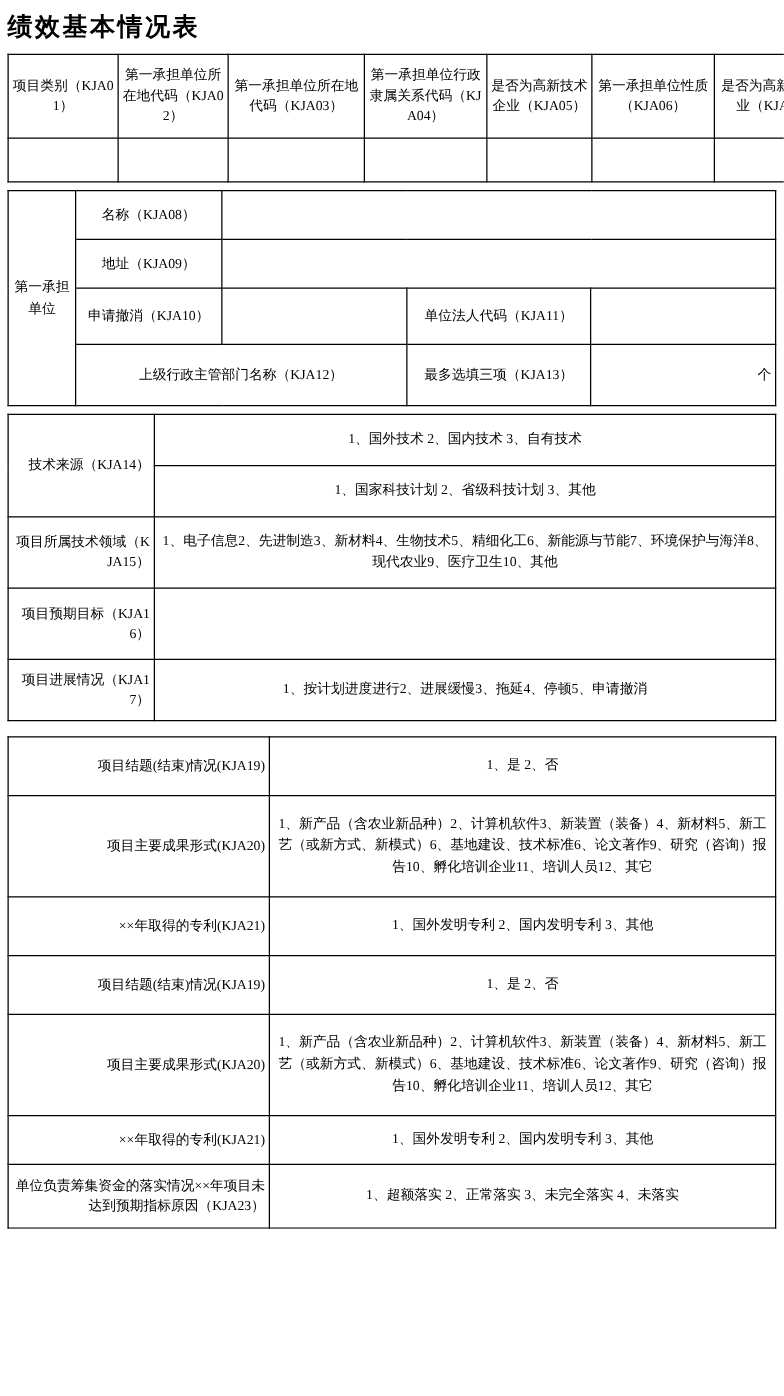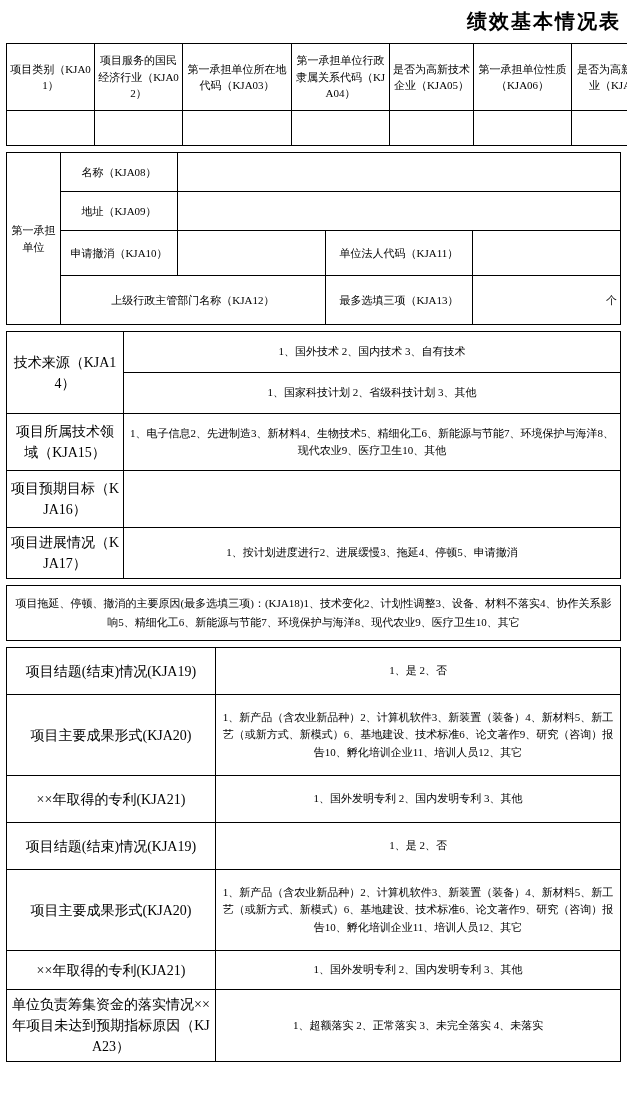--- a/index.html
+++ b/index.html
@@ -5,21 +5,21 @@
   html,body{margin:0;padding:0;}
   body{
     width:627px;
     background:#ffffff;
     font-family:"Liberation Serif","DejaVu Serif",serif;
     color:#000;
     -webkit-font-smoothing:none;
   }
   .page{width:627px;box-sizing:border-box;padding:0 6px;}
   .title{
-    text-align:right;
+    text-align:left;
     font-size:20px;
     font-weight:bold;
     letter-spacing:2px;
     padding:8px 0 8px 0;
   }
   table{
     border-collapse:collapse;
     width:615px;
     table-layout:fixed;
   }
@@ -27,35 +27,35 @@
     border:1px solid #000;
     font-size:11px;
     line-height:1.5;
     padding:2px 3px;
     vertical-align:middle;
     word-break:break-all;
   }
   .ctr{text-align:center;}
   .hdr{height:62px;}
   .opt{font-size:11px;line-height:1.55;text-align:center;padding:3px 5px;}
-  .lbl{font-size:14px;text-align:center;padding:4px 3px;}
+  .lbl{font-size:11px;text-align:right;padding:4px 3px;}
   .unitcol{text-align:right;font-size:11px;}
 </style>
 </head>
 <body>
 
 <div class="page">
 
   <div class="title">绩效基本情况表</div>
 
   <table>
     <tbody>
         <tr>
       <td class="ctr hdr" style="width:81px">项目类别（KJA01）</td>
-      <td class="ctr hdr" style="width:81px">项目服务的国民经济行业（KJA02）</td>
+      <td class="ctr hdr" style="width:81px">第一承担单位所在地代码（KJA02）</td>
       <td class="ctr hdr" style="width:102px">第一承担单位所在地代码（KJA03）</td>
       <td class="ctr hdr" style="width:91px">第一承担单位行政隶属关系代码（KJA04）</td>
       <td class="ctr hdr" style="width:77px">是否为高新技术企业（KJA05）</td>
       <td class="ctr hdr" style="width:91px">第一承担单位性质（KJA06）</td>
       <td class="ctr hdr" style="width:92px">是否为高新技术企业（KJA07）</td>
     </tr>
     <tr>
       <td class="ctr" style="height:30px"></td>
       <td class="ctr"></td>
       <td class="ctr"></td>
@@ -115,27 +115,20 @@
     </tr>
     <tr>
       <td class="lbl" style="height:40px">项目进展情况（KJA17）</td>
       <td class="opt">1、按计划进度进行2、进展缓慢3、拖延4、停顿5、申请撤消</td>
     </tr>
   </tbody>
     </table>
 
   <div style="height:6px"></div>
 
-  <table>
-    <tbody>
-        <tr>
-      <td class="opt" style="height:48px;line-height:1.7">项目拖延、停顿、撤消的主要原因(最多选填三项)：(KJA18)1、技术变化2、计划性调整3、设备、材料不落实4、协作关系影响5、精细化工6、新能源与节能7、环境保护与海洋8、现代农业9、医疗卫生10、其它</td>
-    </tr>
-  </tbody>
-    </table>
 
   <div style="height:6px"></div>
 
   <table>
     <tbody>
         <tr>
       <td class="lbl" style="width:202px;height:38px">项目结题(结束)情况(KJA19)</td>
       <td class="opt">1、是   2、否</td>
     </tr>
     <tr>

